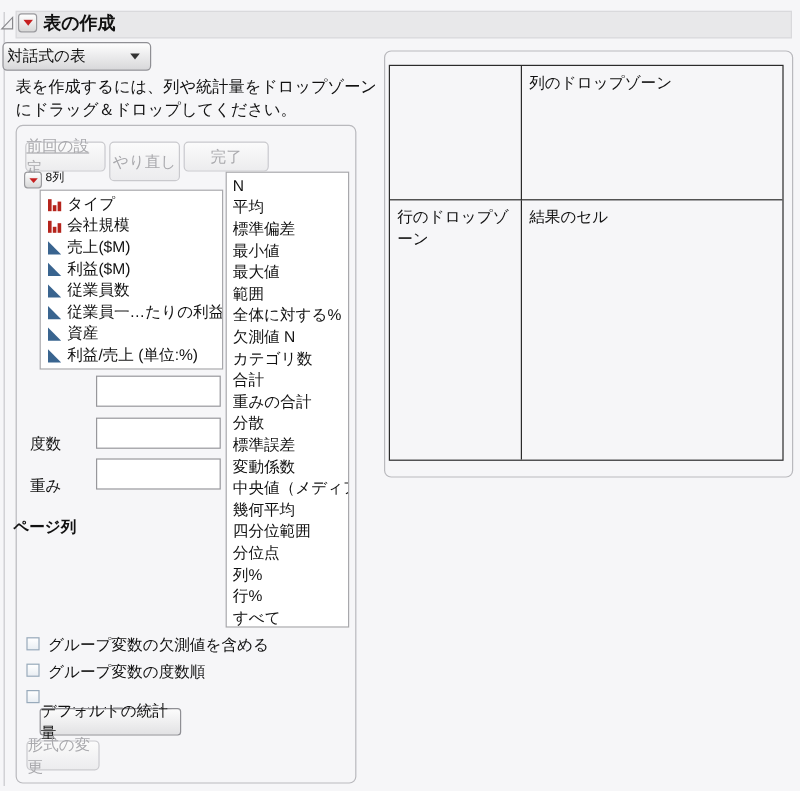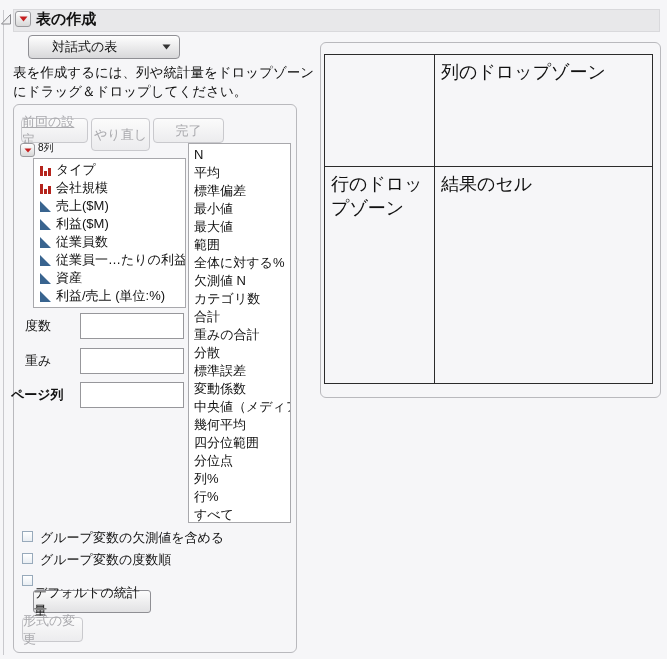--- a/index.html
+++ b/index.html
@@ -13,23 +13,23 @@
 
   
   .header-bar{left:13px;top:9px;width:645px;height:21px;background:#e8e8ea;border:1px solid #d9d9dc;}
   .disclosure{left:0px;top:13px;width:13px;height:13px;}
   .rt-btn{border:1px solid #9a9a9e;border-radius:3px;background:linear-gradient(#ffffff,#d8d8d8);
           display:flex;align-items:center;justify-content:center;box-sizing:border-box;}
   .rt-btn-header{left:15px;top:11px;width:16px;height:16px;}
   .page-title{left:36px;top:10px;font-size:15px;font-weight:bold;color:#111;}
 
   
-  .dropdown{left:28px;top:35px;width:152px;height:24px;border:1px solid #8f8f94;border-radius:4px;
+  .dropdown{left:2px;top:35px;width:124px;height:24px;border:1px solid #8f8f94;border-radius:4px;
             background:linear-gradient(#fefefe,#d8d8da);box-sizing:border-box;font-size:13px;color:#111;
-            line-height:22px;padding-left:23px;}
+            line-height:22px;padding-left:3px;}
   .dropdown .arrow{position:absolute;right:8px;top:8px;}
 
   .instruction{left:13px;top:63px;width:306px;font-size:13.5px;line-height:19px;color:#111;}
 
   
   .panel{border:1px solid #b9b9bd;border-radius:6px;box-sizing:border-box;}
   .left-panel{left:13px;top:104px;width:284px;height:549px;}
   .right-panel{left:320px;top:42px;width:341px;height:356px;}
 
   
@@ -47,35 +47,35 @@
             box-sizing:border-box;padding-top:2px;overflow:hidden;}
   .col-item{height:18px;display:flex;align-items:center;padding-left:5px;font-size:13px;color:#111;white-space:nowrap;}
   .col-icon{width:13px;height:13px;margin-right:4px;flex:none;}
 
   
   .stat-list{left:188px;top:143px;width:103px;height:380px;background:#fff;border:1px solid #a8a8ac;
              box-sizing:border-box;padding:2px 0 0 5px;overflow:hidden;}
   .stat-item{height:18px;line-height:18px;font-size:13px;color:#111;white-space:nowrap;}
 
   
-  .fld-label{font-size:13px;color:#111;}
+  .fld-label{font-size:13px;color:#111;margin-top:44px;}
   .fld-input{width:104px;height:26px;border:1px solid #97979b;background:#fff;box-sizing:border-box;}
 
   
   .cb-box{width:11px;height:11px;background:linear-gradient(#ffffff,#e9eef3);border:1px solid #98aabb;box-sizing:border-box;}
   .cb-label{font-size:13px;color:#111;}
 
   .btn-default-stats{left:33px;top:590px;width:118px;height:23px;}
   .btn-change-format{left:22px;top:617px;width:61px;height:25px;}
 
   
   .dz-table{left:324px;top:54px;width:329px;height:330px;display:grid;
             grid-template-columns:110px 1fr;grid-template-rows:112px 1fr;
             border:1px solid #2b2b2b;background:#f6f6f8;box-sizing:border-box;}
-  .dz-cell{font-size:18px;color:#111;padding:5px 6px;box-sizing:border-box;}
+  .dz-cell{font-size:13px;color:#111;padding:5px 6px;box-sizing:border-box;}
   .dz-c1{border-right:1px solid #2b2b2b;}
   .dz-r1{border-bottom:1px solid #2b2b2b;}
 </style>
 </head>
 <body>
 
 <div id="app">
 
   <div class="abs tree-line"></div>
 

